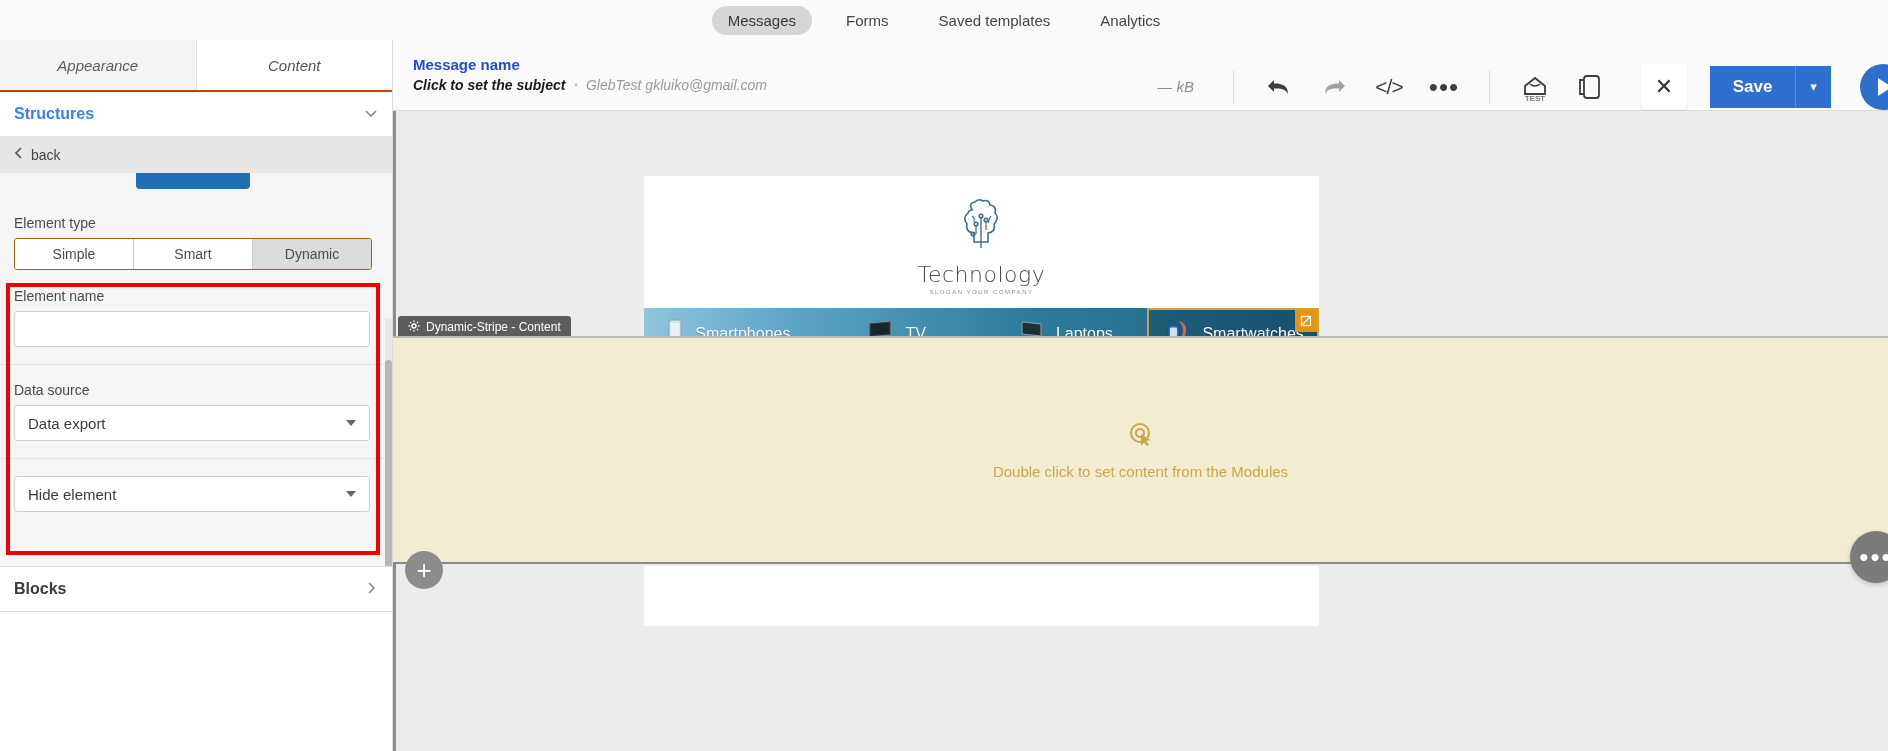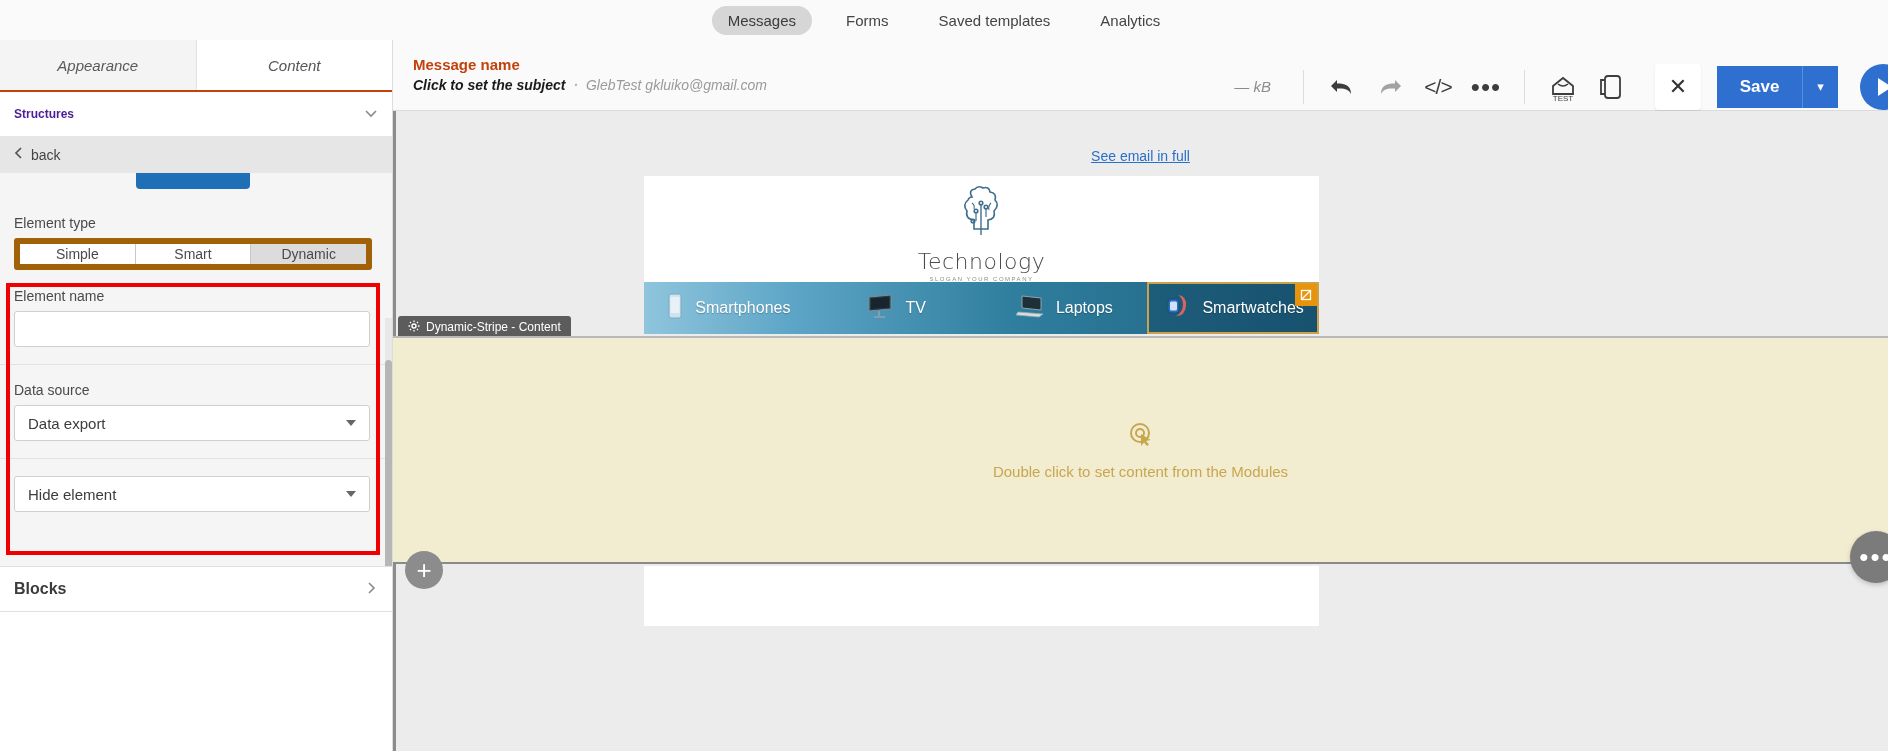--- a/index.html
+++ b/index.html
@@ -37,21 +37,21 @@
     font-size: 15px; color: #555; background: #ffffff;
     border-right: 1px solid #e2e2e2;
   }
   .lp-tab.inactive { background: #f4f4f4; color: #5a5a5a; }
   .lp-tab:last-child { border-right: none; }
 
   .lp-section-head {
     height: 44px; display: flex; align-items: center; justify-content: space-between;
     padding: 0 14px; background: #ffffff;
   }
-  .lp-section-title { font-size: 12px; font-weight: bold; color: #4c1d95; }
+  .lp-section-title { font-size: 16px; font-weight: bold; color: #3b82f6; }
   .chev { color: #888; font-size: 13px; line-height: 1; }
 
   .lp-back {
     height: 37px; background: #e6e6e6;
     display: flex; align-items: center; gap: 8px; padding: 0 13px;
     font-size: 14px; color: #444;
   }
   .lp-back .arrow { font-size: 13px; color: #555; }
 
   
@@ -63,21 +63,21 @@
   }
   .partial-btn {
     position: absolute; top: -16px; left: 136px;
     width: 114px; height: 32px; border-radius: 4px; background: #1e6fb5;
   }
 
   .field-label { font-size: 14px; color: #4a4a4a; margin-bottom: 7px; }
 
   .seg {
     display: flex; width: 358px; height: 32px; margin: 0 14px;
-    border: 6px solid #a16207; border-radius: 3px; overflow: hidden;
+    border: 1px solid #a16207; border-radius: 3px; overflow: hidden;
     background: #ffffff;
   }
   .seg-item {
     flex: 1; display: flex; align-items: center; justify-content: center;
     font-size: 14px; color: #4a4a4a; border-right: 1px solid #c9c9c9;
     background: #ffffff;
   }
   .seg-item:last-child { border-right: none; }
   .seg-item.selected { background: #dcdcdc; }
 
@@ -123,26 +123,26 @@
   .editor {
     position: absolute; top: 40px; left: 393px;
     width: 1495px; height: 711px; background: #ececec;
   }
   .ed-toolbar {
     position: relative; height: 71px; background: #fafafa;
     border-bottom: 1px solid #dcdcdc;
     display: flex; align-items: center;
   }
   .msg-block { margin-left: 20px; }
-  .msg-name { font-size: 15px; font-weight: bold; color: #c2410c; line-height: 20px; }
+  .msg-name { font-size: 15px; font-weight: bold; color: #1d4ed8; line-height: 20px; }
   .msg-sub { font-size: 14px; font-weight: bold; font-style: italic; color: #1a1a1a; line-height: 20px; }
   .msg-meta { font-size: 14px; font-style: italic; color: #9a9a9a; font-weight: normal; }
   .msg-dot { color: #b5b5b5; padding: 0 4px; }
 
-  .tb-right { margin-left: auto; display: flex; align-items: center; gap: 4px; padding-right: 0; margin-top: 23px; }
+  .tb-right { margin-left: auto; display: flex; align-items: center; gap: 11px; padding-right: 0; margin-top: 23px; }
   .kb { font-size: 15px; font-style: italic; color: #8c8c8c; margin-right: 16px; }
   .vbar { width: 1px; height: 34px; background: #dcdcdc; margin: 0 12px; }
   .ticon {
     width: 44px; height: 44px; display: flex; align-items: center; justify-content: center;
     color: #3d3d3d;
   }
   .ticon.light { color: #9e9e9e; }
   .codeicon { font-size: 21px; color: #3d3d3d; letter-spacing: -1px; }
   .dots { font-size: 26px; color: #3d3d3d; line-height: 0; letter-spacing: 1px; }
   .closebtn {
@@ -179,21 +179,21 @@
     text-align: center;
   }
   .see-full a {
     font-size: 14px; color: #2a6fc9; text-decoration: underline;
   }
   .email {
     position: absolute; top: 65px; left: 251px; width: 675px;
     background: #ffffff;
   }
   .email-header {
-    height: 106px; background: #ffffff;
+    height: 132px; background: #ffffff;
     display: flex; flex-direction: column; align-items: center; justify-content: center;
     padding-top: 6px;
   }
   .logo-wrap { display: flex; flex-direction: column; align-items: center; }
   .brandname {
     font-size: 22px; color: #4a4a4a; letter-spacing: 0.5px; margin-top: 2px;
     font-family: "DejaVu Sans", sans-serif; font-weight: 300;
   }
   .slogan { font-size: 6px; color: #8d8d8d; letter-spacing: 1.5px; margin-top: 2px; }
 
@@ -402,23 +402,20 @@
 
         <div class="playbtn">
             <div class="tri"></div>
           </div>
       </div>
     </div>
 
     <div class="canvas">
       <div class="editor-divider"></div>
 
-      <div class="see-full">
-        <a href="#">See email in full</a>
-      </div>
 
       <div class="email">
         <div class="email-header">
           <div class="logo-wrap">
             <span>
               <svg width="66" height="60" viewBox="0 0 66 60">
                 <g fill="none" stroke="#3e6f8c" stroke-width="1.6">
                   <path d="M24 14 Q20 7 27 6 Q30 2 35 5 Q41 3 42 9 Q49 10 47 17 Q52 22 46 28 Q48 36 40 37 L40 46 L26 46 L26 37 Q17 36 19 28 Q14 22 20 17 Q21 14 24 14 Z"></path>
                   <path d="M33 22 L33 52" stroke-width="1.4"></path>
                   <path d="M28 30 L28 38" stroke-width="1.2"></path>

